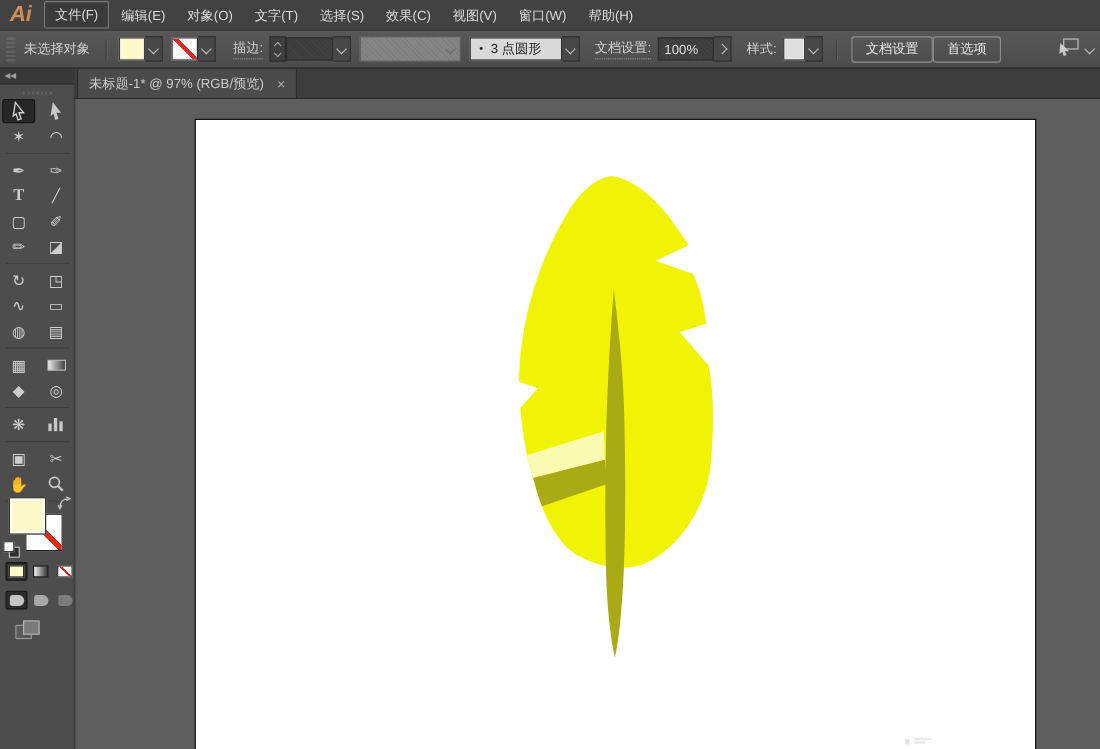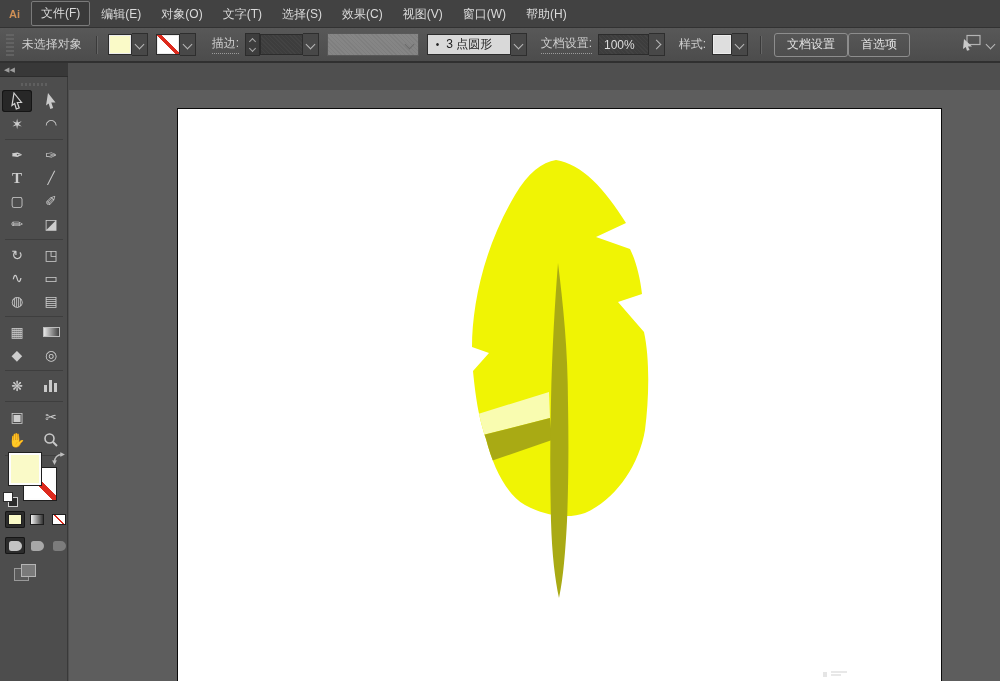--- a/index.html
+++ b/index.html
@@ -1,21 +1,21 @@
 <!DOCTYPE html>
 <html><head>
 <meta charset="utf-8">
 <style>
   html,body{margin:0;padding:0;}
   #app{position:relative;width:1000px;height:681px;background:#4f4f4f;overflow:hidden;
        font-family:"Liberation Sans","DejaVu Sans",sans-serif;-webkit-font-smoothing:antialiased;}
   
   .menubar{position:absolute;left:0;top:0;width:100%;height:28px;background:#424242;
            border-bottom:1px solid #323232;display:flex;align-items:center;box-sizing:border-box;}
-  .ai-logo{color:#cf8f55;font-weight:bold;font-size:11px;margin:0 10px 0 9px;letter-spacing:0;}
+  .ai-logo{color:#cf8f55;font-weight:bold;font-size:20px;margin:0 10px 0 9px;letter-spacing:0;font-style:italic;}
   .menu-item{color:#dadada;font-size:12px;padding:3px 9px;margin:0 1px;border-radius:2px;white-space:nowrap;cursor:default;}
   .menu-item.boxed{border:1px solid #7a7a7a;background:#3a3a3a;}
   .mb-right{display:flex;align-items:center;margin-left:14px;gap:10px;}
   .sq-btn{width:21px;height:20px;background:#6f6f6f;border:1px solid #5a5a5a;border-radius:2px;
           color:#efefef;font-size:11px;font-weight:bold;display:flex;align-items:center;justify-content:center;}
   .chev{display:inline-block;width:6px;height:6px;border-right:1.6px solid #b9b9b9;border-bottom:1.6px solid #b9b9b9;transform:rotate(45deg);}
   .chev.right{transform:rotate(-45deg);}
   .iconbtn{display:flex;align-items:center;gap:5px;}
   
   .controlbar{position:absolute;left:0;top:28px;width:100%;height:35px;box-sizing:border-box;
@@ -339,20 +339,26 @@
     <div class="cbtn dim" data-name="draw-inside-button">
         <div class="mode-glyph"></div>
       </div>
   </div>
 
   <div class="screenmode" style="top:564px;position:absolute;" data-name="screen-mode-button">
     <div class="r1" data-name="screen-mode-icon"></div>
       <div class="r2"></div>
   </div>
 
+  <div class="tabbar" data-name="tab-bar">
+    <div class="doc-tab" data-name="document-tab">
+      <span class="title" data-name="document-tab-title">未标题-1* @ 97% (RGB/预览)</span>
+      <span class="close" data-name="close-tab-icon">×</span>
+    </div>
+  </div>
 
   <div class="canvas" data-name="canvas-pasteboard" style="background: rgb(93, 93, 93);">
     <div class="artboard" id="artboard" data-name="artboard" style="left: 109px; top: 19px; width: 763px; height: 572px; background: rgb(255, 255, 255);">
       <svg id="artwork-svg" data-name="feather-artwork" width="763" height="572" viewBox="0 0 763 572">
           <defs>
             <clipPath id="leafclip">
               <path d="M378,51 C404,55 427,80 448,114 L418,128 L452,140 C458,152 462,168 464,185 L440,193 L466,223 C472,250 471,290 467,321 C461,357 437,391 407,404 C393,409 371,409 347,396 C327,384 315,357 308,330 C302,312 298,294 295,262 L311,244 L294,238 C294,198 305,140 337,86 C350,64 364,53 378,51 Z"></path>
             </clipPath>
           </defs>
           <path d="M378,51 C404,55 427,80 448,114 L418,128 L452,140 C458,152 462,168 464,185 L440,193 L466,223 C472,250 471,290 467,321 C461,357 437,391 407,404 C393,409 371,409 347,396 C327,384 315,357 308,330 C302,312 298,294 295,262 L311,244 L294,238 C294,198 305,140 337,86 C350,64 364,53 378,51 Z" fill="#f0f404" data-name="feather-body"></path>

